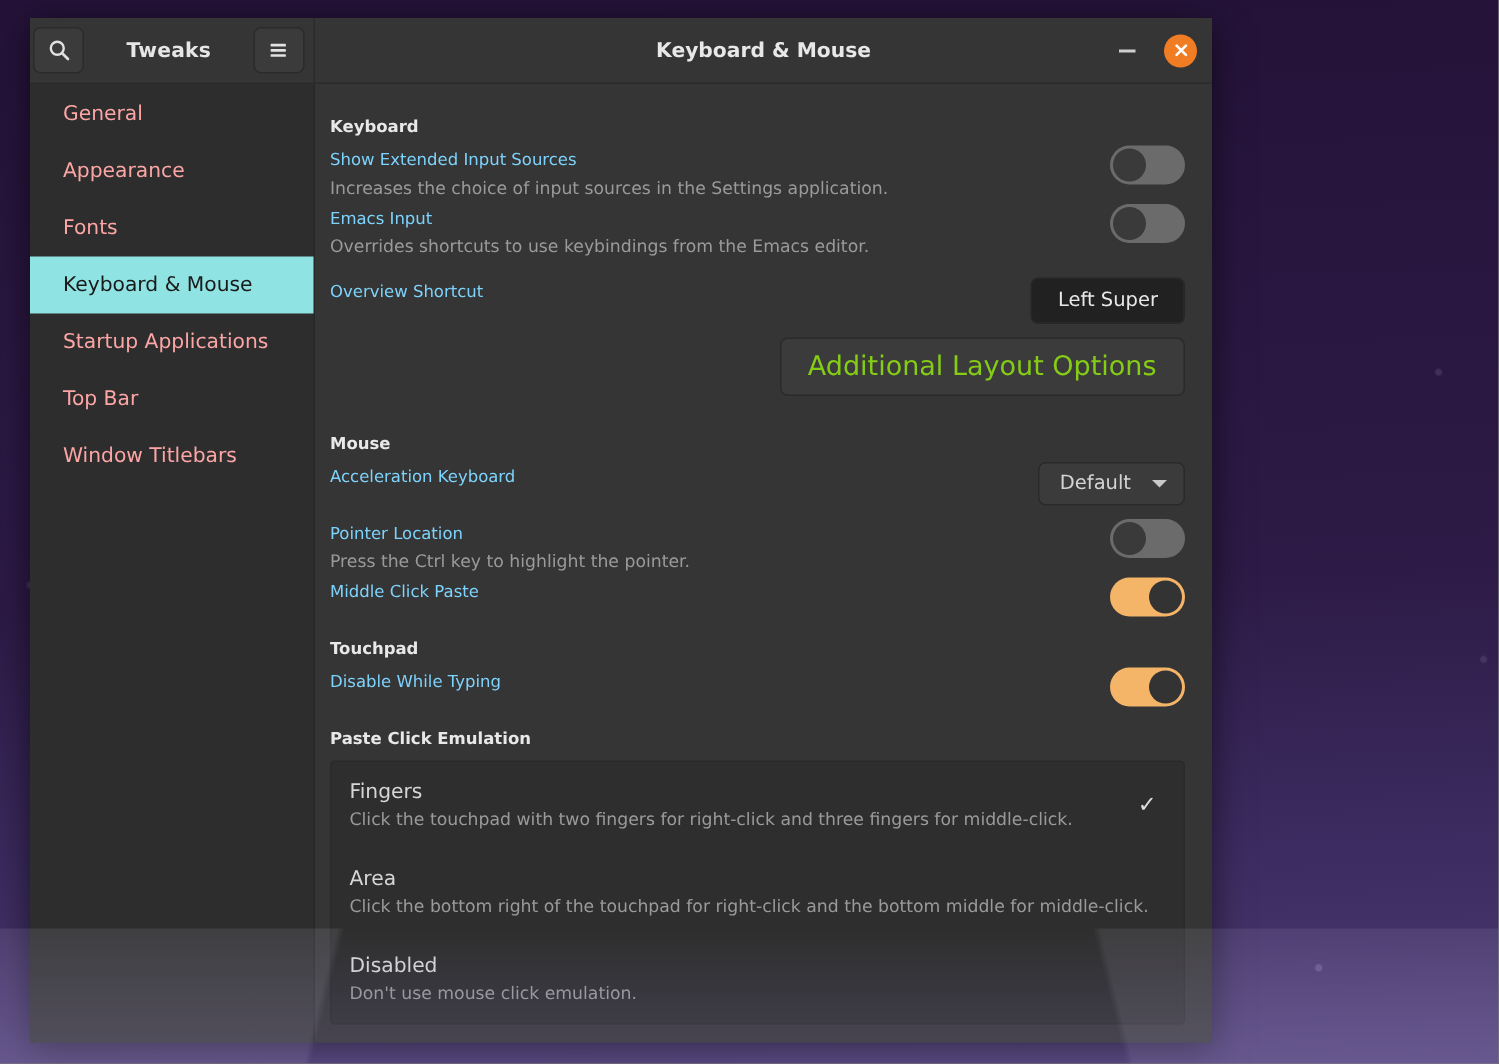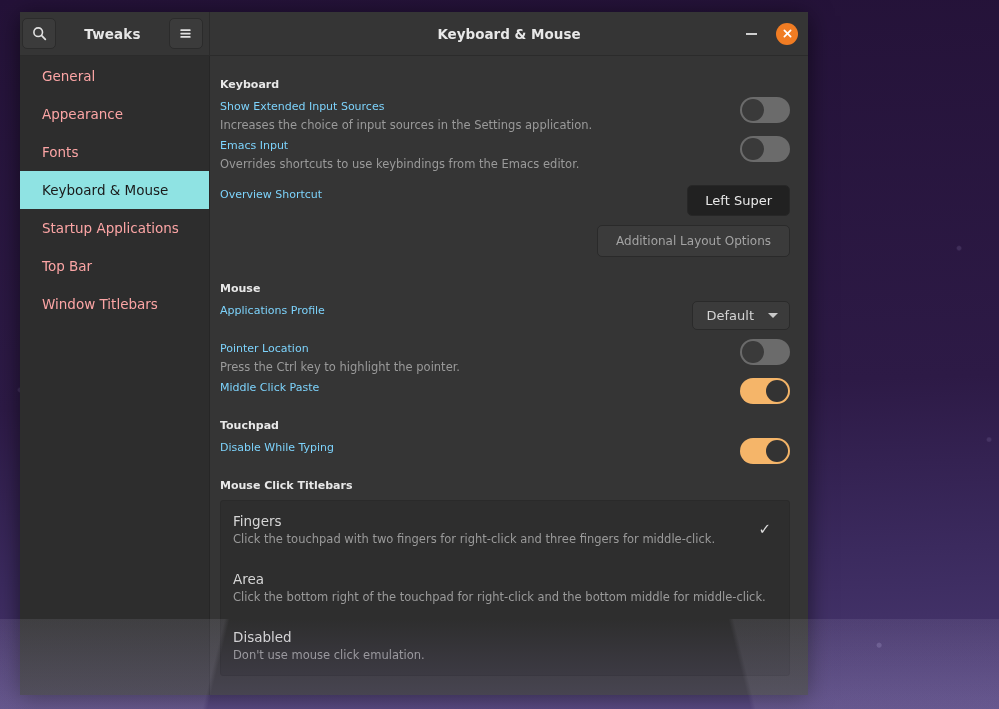--- a/index.html
+++ b/index.html
@@ -229,22 +229,22 @@
     color: #d8d8d8;
     background: #3f3f3f;
     cursor: pointer;
     border-right: 1px solid #272727;
   }
   .seg:last-child { border-right: none; }
   .seg.active { background: #212121; color: #e8e8e8; }
 
   .plain-btn {
     padding: 8px 18px;
-    font-size: 12px;
-    color: #a3a3a3;
+    font-size: 18px;
+    color: #84cc16;
     background: #3b3b3b;
     border: 1px solid #2a2a2a;
     border-radius: 5px;
     cursor: pointer;
   }
 
   
   .dropdown {
     display: flex;
     align-items: center;
@@ -407,21 +407,21 @@
             <div class="plain-btn">Additional Layout Options</div>
           </div>
         </div>
 
         <div class="spacer-24"></div>
 
         <div class="group-title">Mouse</div>
 
         <div class="row">
           <div class="row-labels">
-            <div class="row-title">Applications Profile</div>
+            <div class="row-title">Acceleration Keyboard</div>
           </div>
           <div class="row-ctl">
             <div class="dropdown">
               <span>Default</span>
               <span class="caret"></span>
             </div>
           </div>
         </div>
 
         <div class="spacer-6"></div>
@@ -459,21 +459,21 @@
           </div>
           <div class="row-ctl">
             <div class="switch on">
               <div class="knob"></div>
             </div>
           </div>
         </div>
 
         <div class="spacer-14"></div>
 
-        <div class="group-title">Mouse Click Titlebars</div>
+        <div class="group-title">Paste Click Emulation</div>
 
         <div class="list-frame">
 
           <div class="list-row">
             <div>
               <div class="list-title">Fingers</div>
               <div class="list-sub">Click the touchpad with two fingers for right-click and three fingers for middle-click.</div>
             </div>
             <div class="check">✓</div>
           </div>

